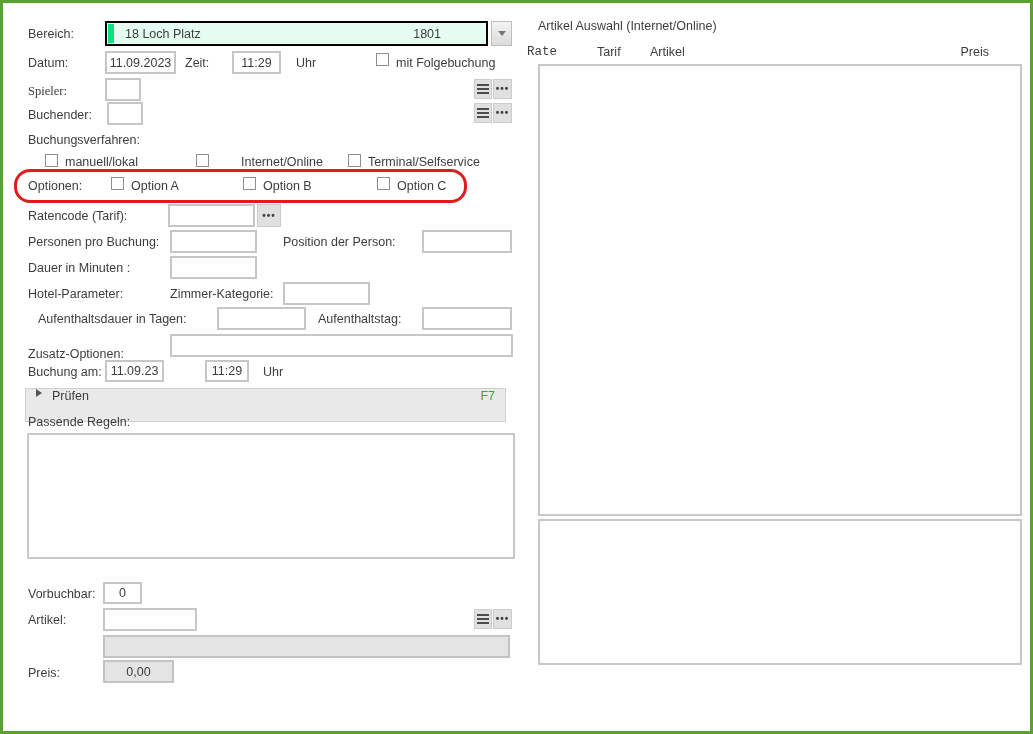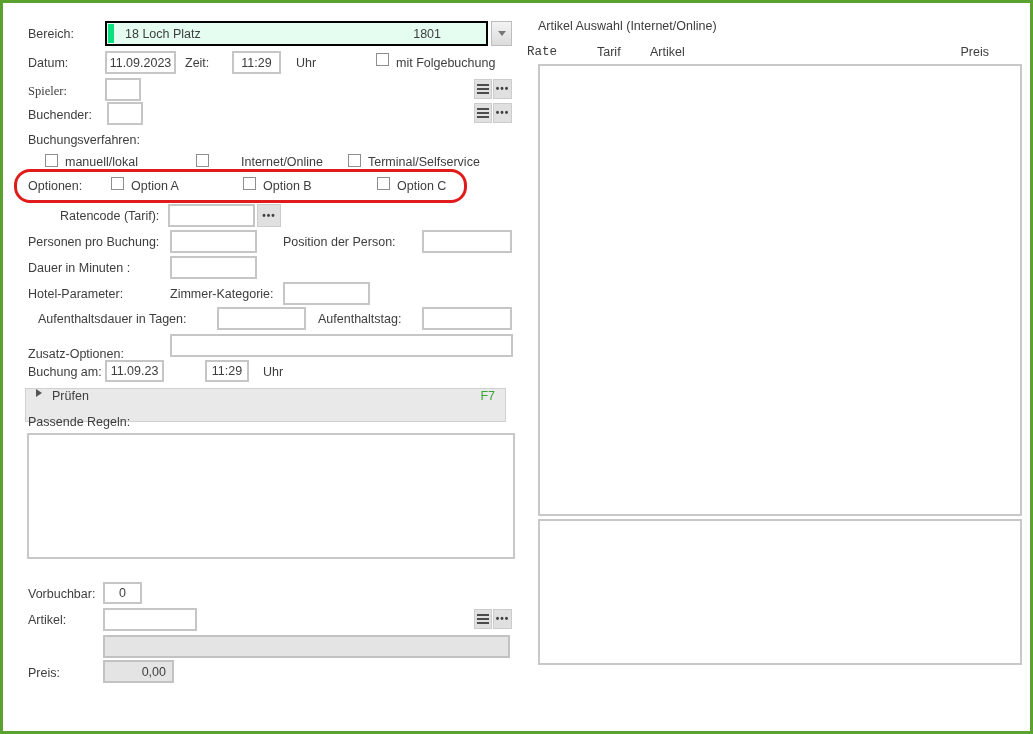--- a/index.html
+++ b/index.html
@@ -24,21 +24,21 @@
   .ic-close::after{transform:rotate(-45deg);}
 
   .content{position:relative;width:1027px;height:699px;}
   .lbl{position:absolute;white-space:nowrap;line-height:14px;}
 
   .tfield{
     position:absolute;box-sizing:border-box;border:2px solid #c6c6c6;background:#fff;
     font-family:"Liberation Sans",sans-serif;font-size:12.5px;color:#3d3d3d;padding:0 6px;outline:none;
   }
   .tfield.center{text-align:center;padding:0 2px;}
-  .tfield.right{text-align:right;}
+  .tfield.right{text-align:center;}
   .gray{background:#e4e4e4;border-color:#c2c2c2;}
 
   .cb{position:absolute;width:13px;height:13px;border:1px solid #8e8e8e;background:#fff;box-sizing:border-box;}
 
   .sq-btn{
     position:absolute;box-sizing:border-box;background:#e0e0e0;border:1px solid #cccccc;
     display:flex;align-items:center;justify-content:center;cursor:default;
   }
   .list-glyph{display:flex;flex-direction:column;gap:2px;}
   .list-glyph i{display:block;width:12px;height:2px;background:#4c4c4c;}
@@ -134,21 +134,21 @@
 
     <div class="annotation"></div>
     <span class="lbl" style="left:25px;top:176px;">Optionen:</span>
     <span class="cb" style="left:108px;top:174px;"></span>
     <span class="lbl" style="left:128px;top:176px;">Option A</span>
     <span class="cb" style="left:240px;top:174px;"></span>
     <span class="lbl" style="left:260px;top:176px;">Option B</span>
     <span class="cb" style="left:374px;top:174px;"></span>
     <span class="lbl" style="left:394px;top:176px;">Option C</span>
 
-    <span class="lbl" style="left:25px;top:206px;margin-left:32px;">Ratencode (Tarif):</span>
+    <span class="lbl" style="left:25px;top:206px;">Ratencode (Tarif):</span>
     <input class="tfield" style="left: 165px; top: 201px; width: 87px; height: 23px;" value="">
     <div class="sq-btn" style="left:254px;top:201px;width:24px;height:23px;">
         <span class="dots">•••</span>
       </div>
 
     <span class="lbl" style="left:25px;top:232px;">Personen pro Buchung:</span>
     <input class="tfield" style="left: 167px; top: 227px; width: 87px; height: 23px;" value="">
     <span class="lbl" style="left:280px;top:232px;">Position der Person:</span>
     <input class="tfield" style="left: 419px; top: 227px; width: 90px; height: 23px;" value="">
 

